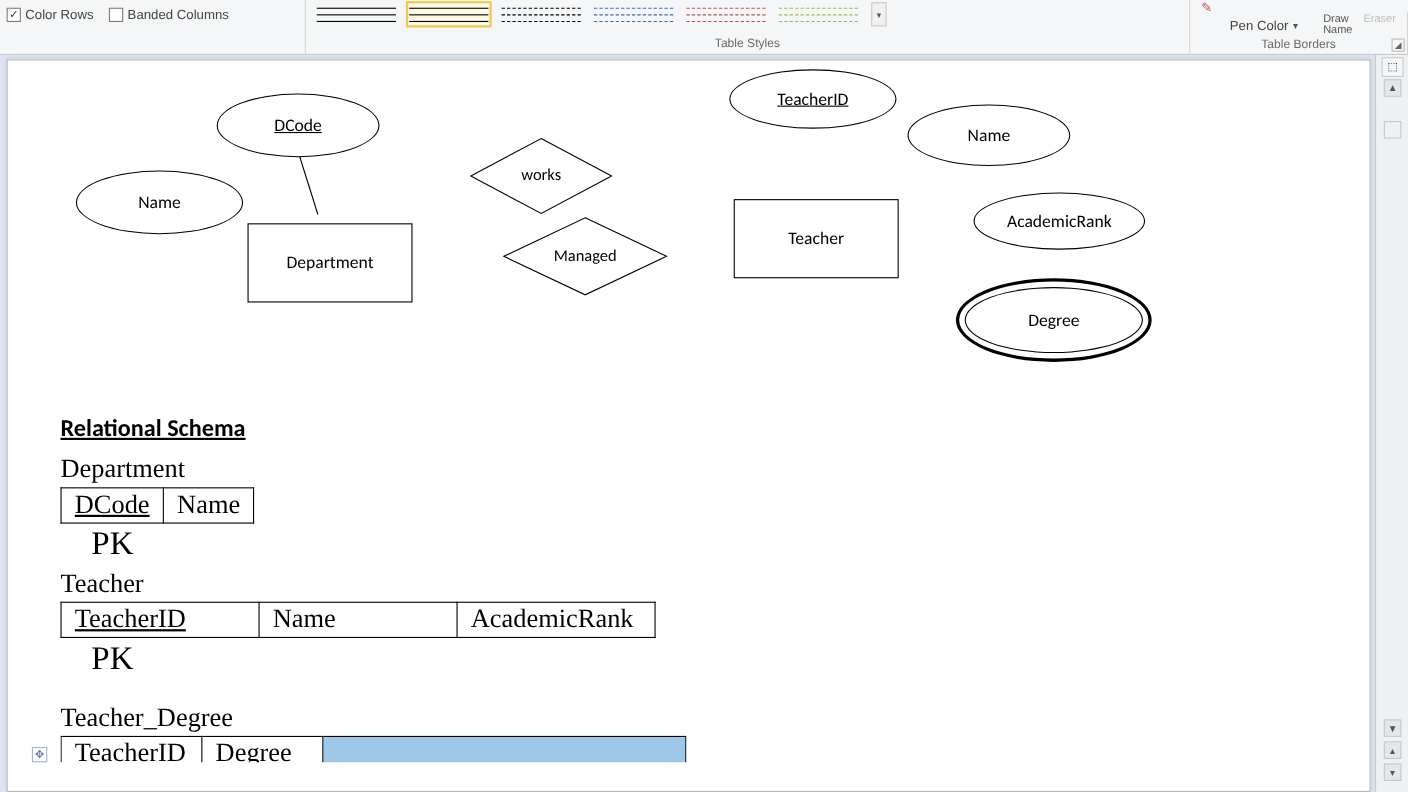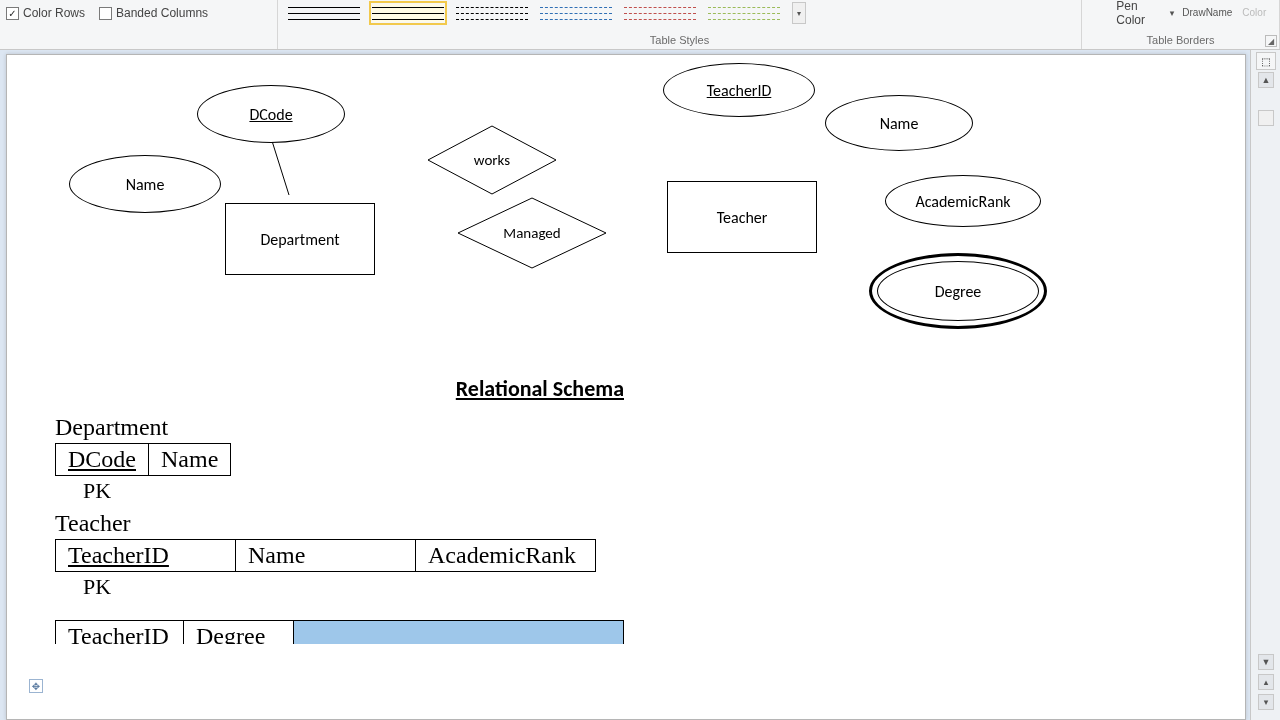--- a/index.html
+++ b/index.html
@@ -52,21 +52,21 @@
   .style-swatch.orange .line { border-top: 1px dashed #c0504d; }
   .style-swatch.green .line { border-top: 1px dashed #9bbb59; }
   .style-swatch.selected { outline: 2px solid #f2c94c; outline-offset: 1px; background:#fffbe6; }
   .gallery-dropdown {
     width: 14px; height: 22px; border: 1px solid #c8c8c8; background: #f0f0f0;
     display: flex; align-items: center; justify-content: center; font-size: 8px; color:#555;
   }
   .pen-group { display:flex; align-items:center; gap:4px; height:22px; padding:0 4px;}
   .pen-swatch { width:20px; height:4px; background:#000; border-bottom:1px solid #000; position:relative;}
   .pen-swatch::before{content:"✎"; position:absolute; top:-14px; left:0; font-size:12px; color:#c0504d;}
-  .tiny-labels { display:flex; flex-direction:row; font-size:10px; line-height:10px; color:#555; text-align:left;}
+  .tiny-labels { display:flex; flex-direction:column; font-size:10px; line-height:10px; color:#555; text-align:left;}
   .dialog-launcher {
     position:absolute; right:2px; bottom:2px; width:12px; height:12px;
     border:1px solid #bbb; font-size:8px; display:flex; align-items:center; justify-content:center; color:#666;
   }
   
   .doc-shell { position:absolute; top:50px; left:0; right:30px; bottom:0; background:#dce6f2; }
   .page {
     position:absolute; left:6px; top:4px; right:4px; bottom:0;
     background:#fff; border:1px solid #b5b5b5; box-shadow: 0 0 4px rgba(0,0,0,0.15);
     overflow:hidden;
@@ -98,30 +98,30 @@
   .diamond2 svg { width:100%; height:100%; }
   .under { text-decoration: underline; }
   .lines { position:absolute; inset:0; }
 
   
   .schema {
     position:absolute; left:48px; top:320px; font-family:"Times New Roman", serif; color:#000;
   }
   .schema h2 {
     font-family:"Calibri", Arial, sans-serif;
-    font-weight:bold; text-decoration:underline; font-size:22px; margin:0 0 12px 0;text-align:right;
+    font-weight:bold; text-decoration:underline; font-size:22px; margin:0 0 12px 0;
   }
   .schema .tname { font-size:24px; margin-top:6px; }
   .stable { border-collapse:collapse; margin-top:2px;}
   .stable td {
     border:1px solid #000; font-size:24px; padding:2px 12px;
     font-family:"Times New Roman", serif;
   }
   .stable td.sel { background:#9ec7ea; }
-  .pk { font-size:22px; padding-left:28px; margin-top:2px;}
+  .pk { font-size:30px; padding-left:28px; margin-top:2px;}
   .cut { overflow:hidden; height:26px; }
   .anchor-handle{
     position:absolute; left:22px; bottom:26px; width:14px; height:14px;
     border:1px solid #9bb4d1; background:#fff; display:flex; align-items:center; justify-content:center;
     font-size:10px; color:#5a7aa0;
   }
 </style>
 </head>
 <body>
 
@@ -169,34 +169,34 @@
       <div class="style-swatch green">
           <div class="line"></div>
           <div class="line"></div>
           <div class="line"></div>
         </div>
       <div class="gallery-dropdown">▾</div>
     </div>
     <div class="ribbon-group-label">Table Styles</div>
   </div>
 
-  <div class="ribbon-group" style="width:198px; position:relative;">
+  <div class="ribbon-group" style="width:198px; position:relative;margin-top:11px;">
     <div class="pen-group">
       <div style="position:relative; width:22px; height:18px;">
         <span class="pen-swatch"></span>
       </div>
       <span>Pen Color</span>
       <span style="font-size:9px;color:#555;">▾</span>
       <div style="flex:1"></div>
       <div class="tiny-labels">
         <span>Draw</span>
           <span>Name</span>
       </div>
       <div class="tiny-labels" style="margin-left:6px; color:#bbb;">
-        <span>Color</span>
+        <span>Eraser</span>
           <span>&nbsp;</span>
       </div>
     </div>
     <div class="ribbon-group-label">Table Borders</div>
     <div class="dialog-launcher">◢</div>
   </div>
 </div>
 
 <div class="right-panel">
   <div class="nav-icon">⬚</div>
@@ -298,20 +298,21 @@
             <tr>
           <td class="under" style="min-width:180px;">TeacherID</td>
           <td style="min-width:180px;">Name</td>
           <td style="min-width:180px;">AcademicRank</td>
         </tr>
       </tbody>
         </table>
       <div class="pk">PK</div>
 
       <div style="height:18px;"></div>
+      <div class="tname">Teacher_Degree</div>
       <div class="cut">
         <table class="stable">
           <tbody>
               <tr>
             <td class="under" style="min-width:128px;">TeacherID</td>
             <td style="min-width:110px;">Degree</td>
             <td class="sel" style="min-width:330px;"></td>
           </tr>
         </tbody>
           </table>

